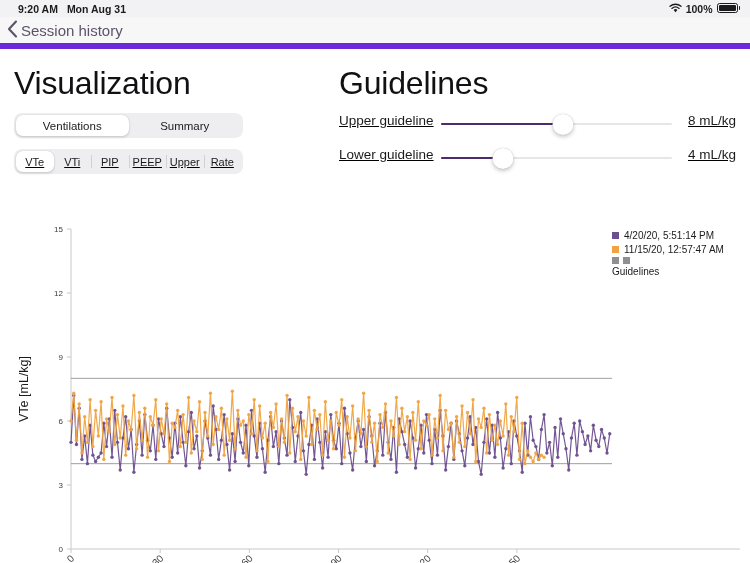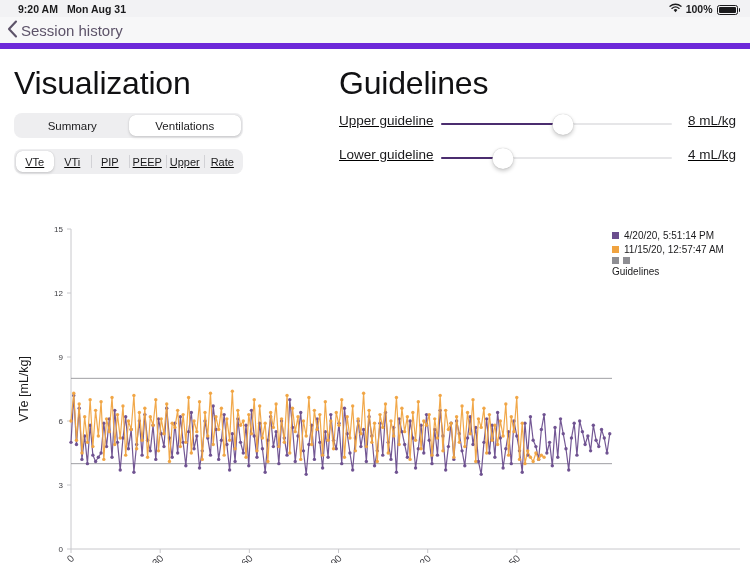--- a/index.html
+++ b/index.html
@@ -21,21 +21,21 @@
     display: flex;
     align-items: center;
     padding: 0 10px 0 18px;
     font-size: 10.5px;
     font-weight: bold;
     color: #1b1b1d;
     box-sizing: border-box;
   }
   .sb-left { display: flex; align-items: center; gap: 9px; }
   .sb-spacer { flex: 1; }
-  .sb-right { display: flex; align-items: flex-end; gap: 4px; }
+  .sb-right { display: flex; align-items: flex-start; gap: 4px; }
   .wifi-icon { display: block; }
   .battery {
     display: flex; align-items: center;
   }
   .battery-body {
     width: 21px; height: 10px;
     border: 1px solid #1b1b1d;
     border-radius: 2.5px;
     padding: 1px;
     box-sizing: border-box;
@@ -232,22 +232,22 @@
     <span>Session history</span>
   </div>
 </div>
 
 <div class="content">
 
   <div class="col-left">
     <h1 class="section-title">Visualization</h1>
 
     <div class="seg">
+      <div class="seg-item selected">Ventilations</div>
       <div class="seg-item">Summary</div>
-      <div class="seg-item selected">Ventilations</div>
     </div>
 
     <div class="seg metrics">
       <div class="seg-item selected">VTe</div>
       <div class="seg-item">VTi</div>
       <div class="seg-item div">PIP</div>
       <div class="seg-item div">PEEP</div>
       <div class="seg-item div">Upper</div>
       <div class="seg-item div">Rate</div>
     </div>

